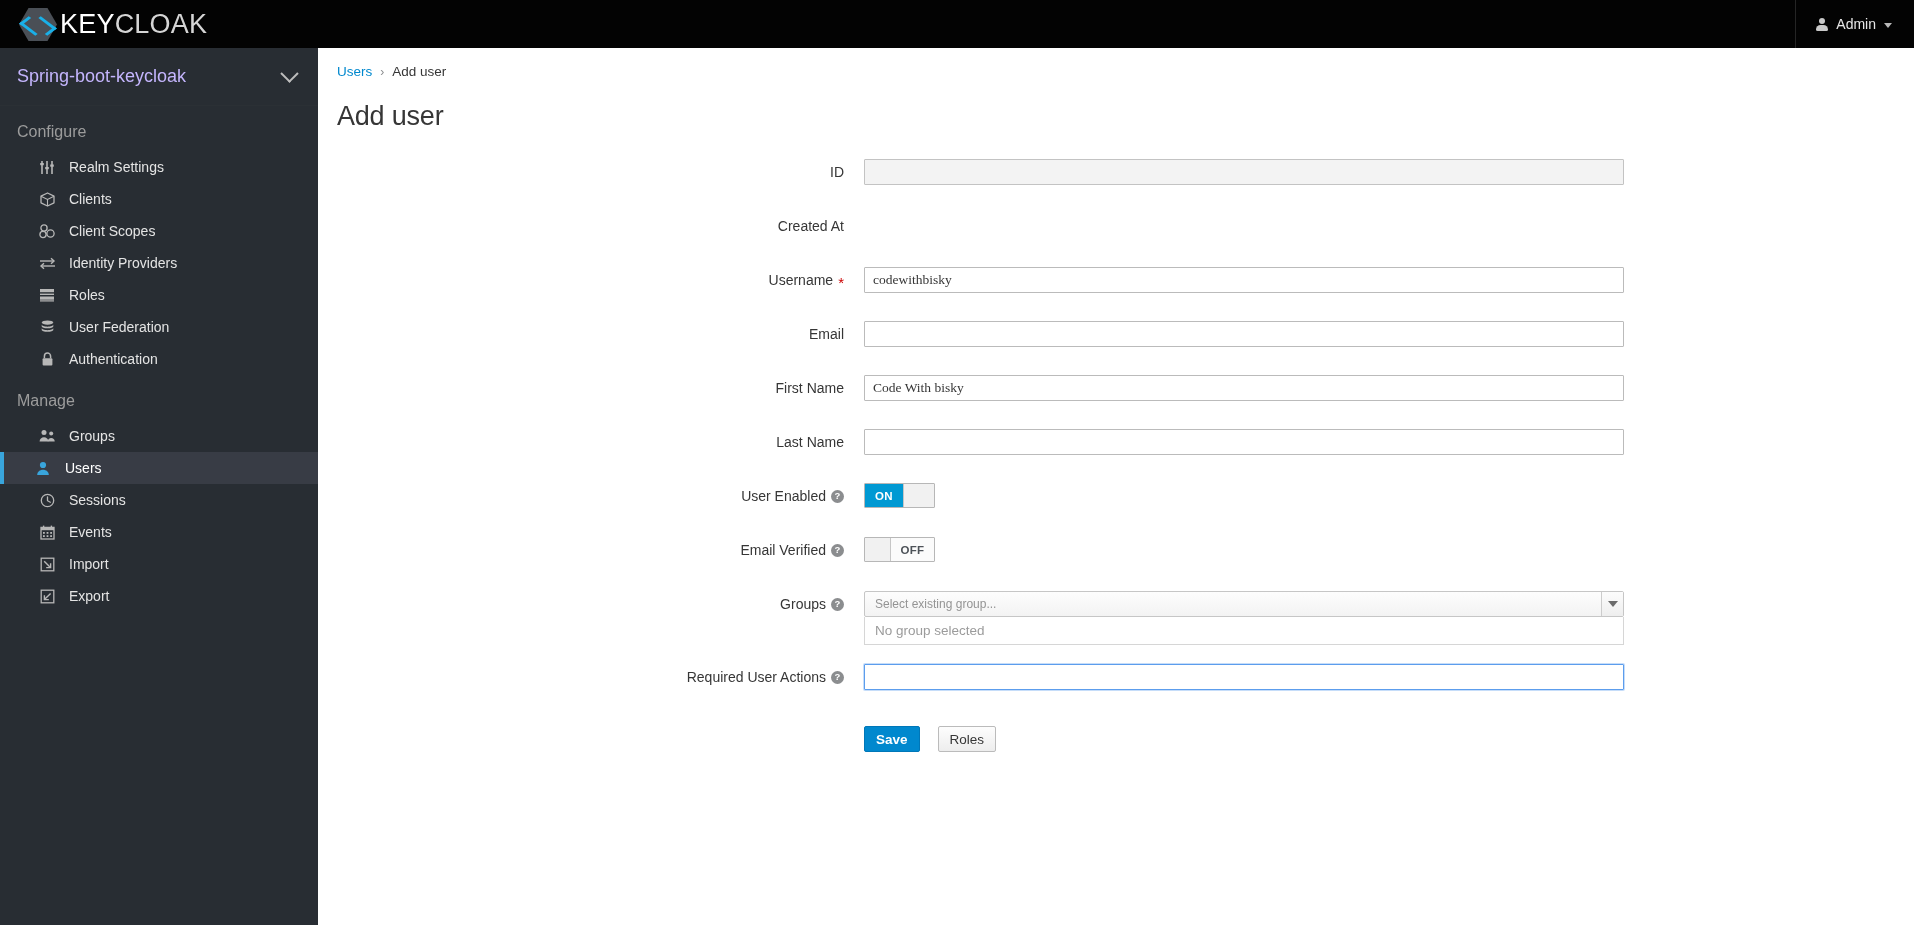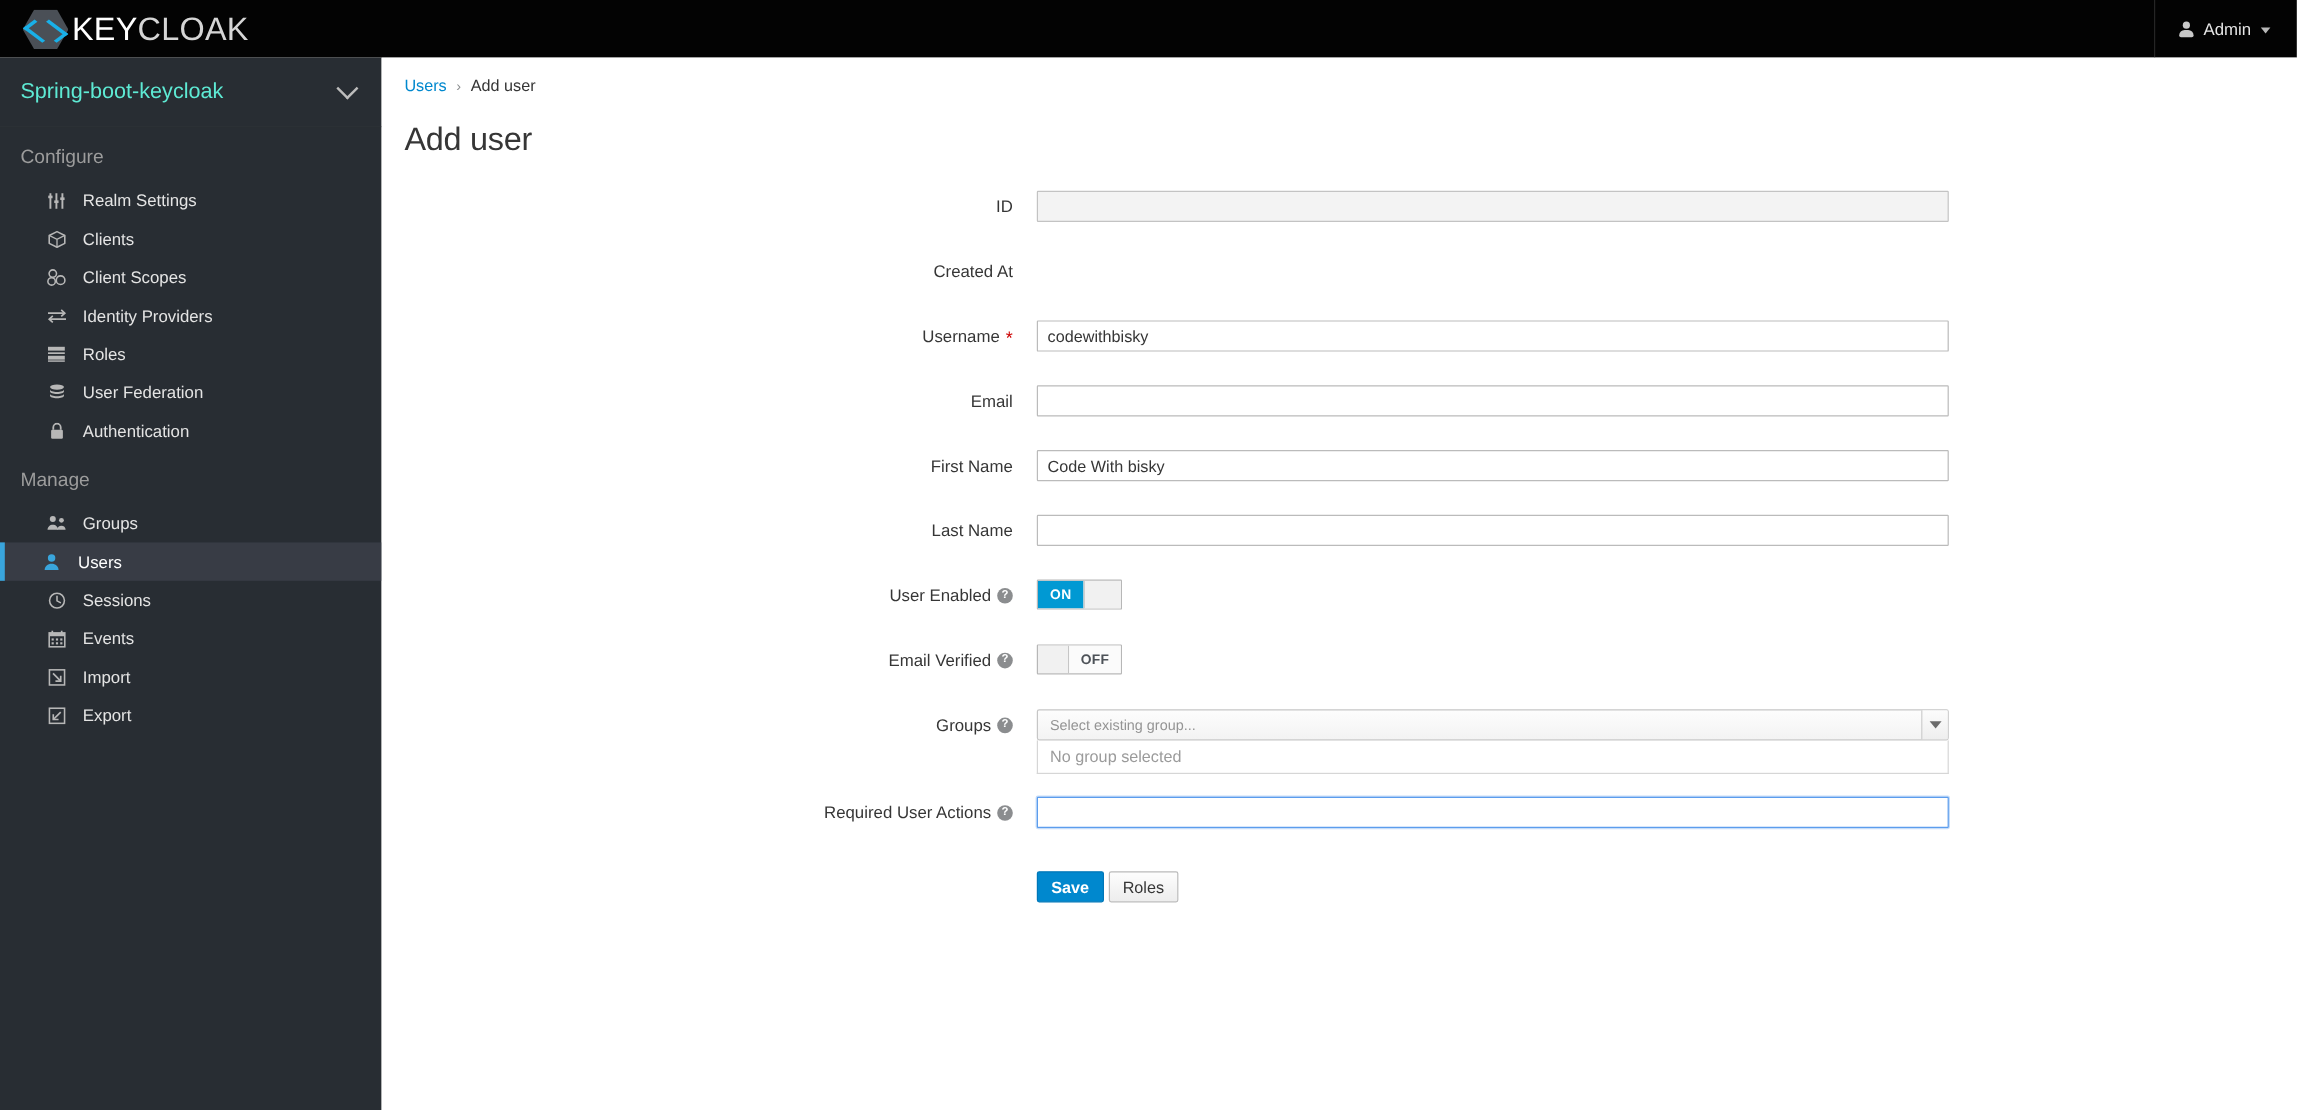--- a/index.html
+++ b/index.html
@@ -137,21 +137,21 @@
     display: flex;
     align-items: center;
     justify-content: space-between;
     padding: 0 22px 0 17px;
     box-sizing: border-box;
     cursor: pointer;
     border-bottom: 1px solid #2b3035;
   }
   .realm-name {
     font-size: 18px;
-    color: #5eead4;
+    color: #c4b5fd;
     font-weight: normal;
   }
   .chevron-glyph {
     width: 11px; height: 11px;
     border-right: 2px solid #bdbdbd;
     border-bottom: 2px solid #bdbdbd;
     transform: rotate(45deg) translate(-2px,-2px);
   }
 
   .nav-section-title {
@@ -269,21 +269,21 @@
   .form-control {
     flex: 0 0 auto;
   }
   input.txt {
     width: 760px;
     height: 26px;
     box-sizing: border-box;
     border: 1px solid #bbbbbb;
     border-radius: 1px;
     padding: 0 8px;
-    font-family: Liberation Sans, sans-serif;
+    font-family: Liberation Serif, serif;
     font-size: 13.5px;
     color: #363636;
     background: #ffffff;
     outline: none;
   }
   input.txt:disabled {
     background: #f3f3f3;
     border-color: #c3c3c3;
   }
   input.txt.focused {
@@ -381,21 +381,21 @@
     display: flex;
     align-items: center;
     padding-left: 10px;
     font-size: 13.5px;
     color: #9b9b9b;
   }
 
   
   .actions {
     display: flex;
-    gap: 4px;
+    gap: 18px;
     margin-top: 22px;
   }
   .btn {
     height: 26px;
     padding: 0 11px;
     font-size: 13.5px;
     font-weight: bold;
     font-family: "Liberation Sans", sans-serif;
     border-radius: 2px;
     cursor: pointer;

